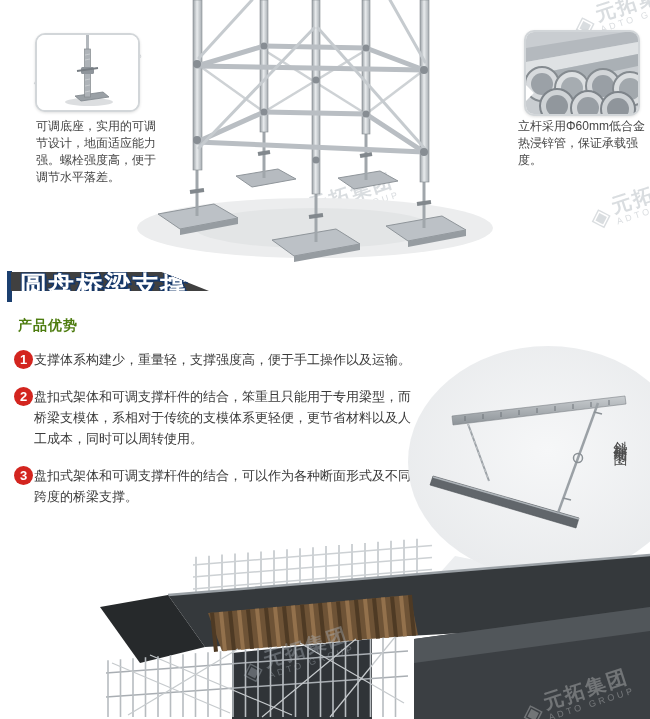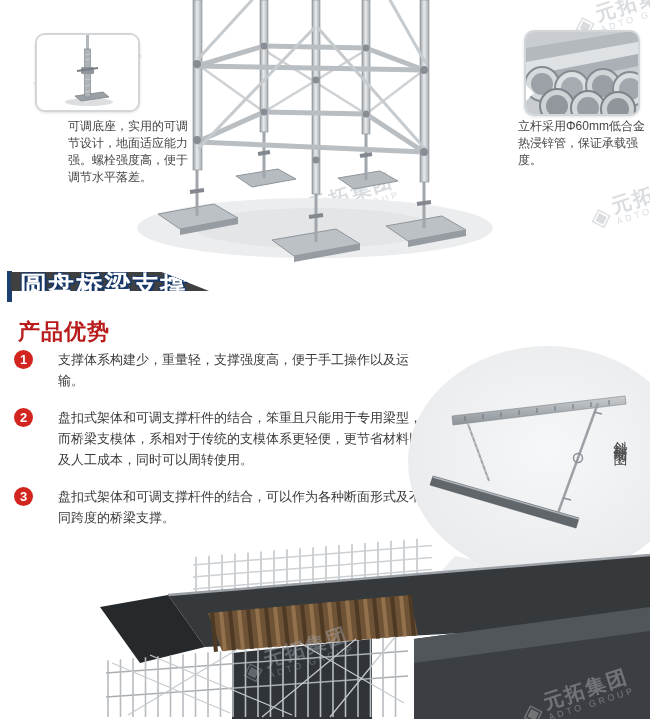--- a/index.html
+++ b/index.html
@@ -41,32 +41,32 @@
   .banner {
     position:absolute; left:11px; top:272px; width:198px; height:19px;
     background:#404040; clip-path:polygon(0 0, 76% 0, 100% 100%, 0 100%);
     color:#fff; font-size:27px; font-weight:bold; line-height:29px;
     padding-left:9px; letter-spacing:1px;
     text-shadow:-1px -1px 0 #16386a, 1px -1px 0 #16386a, -1px 1px 0 #16386a,
       1px 1px 0 #16386a, 2px 2px 0 #16386a;
   }
   
   .section-heading {
-    position:absolute; left:18px; top:317px; font-size:22px; font-weight:bold;
-    color:#b91c1c; letter-spacing:1px;
+    position:absolute; left:18px; top:317px; font-size:14px; font-weight:bold;
+    color:#4d7c0f; letter-spacing:1px;
   }
   .advantages { position:absolute; left:14px; top:349px; width:420px; }
   .adv-item { display:flex; align-items:flex-start; margin-bottom:16px; }
   .adv-num {
     flex:0 0 auto; width:19px; height:19px; border-radius:50%;
     background:#D3251F; color:#fff; font-size:13px; font-weight:bold;
     text-align:center; line-height:19px; margin-top:1px;
   }
   .adv-text {
-    margin-left:25px; width:382px; font-size:13px; line-height:21px;
+    margin-left:1px; width:382px; font-size:13px; line-height:21px;
     color:#3a3a3a;
   }
   
   .detail-label {
     position:absolute; left:612px; top:430px; writing-mode:vertical-rl;
     text-orientation:upright; font-size:14px; color:#4c4c4c; letter-spacing:3px;
   }
   svg { display:block; }
   .abs { position:absolute; }
 </style>
@@ -200,21 +200,21 @@
       <g stroke="#cfd3d6" stroke-width="0.8">
         <line x1="48" y1="20" x2="53" y2="19"></line>
           <line x1="48" y1="25" x2="53" y2="24"></line>
         <line x1="48" y1="45" x2="53" y2="44"></line>
           <line x1="48" y1="51" x2="53" y2="50"></line>
         <line x1="48" y1="57" x2="53" y2="56"></line>
       </g>
     </svg>
     <div class="tail right" style="right:-9px; top:32px;"></div>
   </div>
-  <div class="callout-text" style="left:36px; top:118px; width:124px;margin-left:32px;">可调底座，实用的可调节设计，地面适应能力强。螺栓强度高，便于调节水平落差。</div>
+  <div class="callout-text" style="left:36px; top:118px; width:124px;">可调底座，实用的可调节设计，地面适应能力强。螺栓强度高，便于调节水平落差。</div>
 
   <div class="bubble" style="left:524px; top:30px; width:116px; height:86px;">
     <svg width="112" height="82" viewBox="0 0 112 82">
       <rect x="0" y="0" width="112" height="82" fill="#c9cdd1"></rect>
       <polygon points="0,16 112,-2 112,10 0,30" fill="#b4b9be"></polygon>
       <polygon points="0,30 112,10 112,22 0,44" fill="#dfe2e4"></polygon>
       <polygon points="0,44 112,22 112,34 0,58" fill="#aab0b5"></polygon>
       <g>
         <circle cx="16" cy="52" r="17" fill="#d7dadd" stroke="#858b90" stroke-width="2"></circle>
         <circle cx="16" cy="52" r="11" fill="#9ba1a7"></circle>

